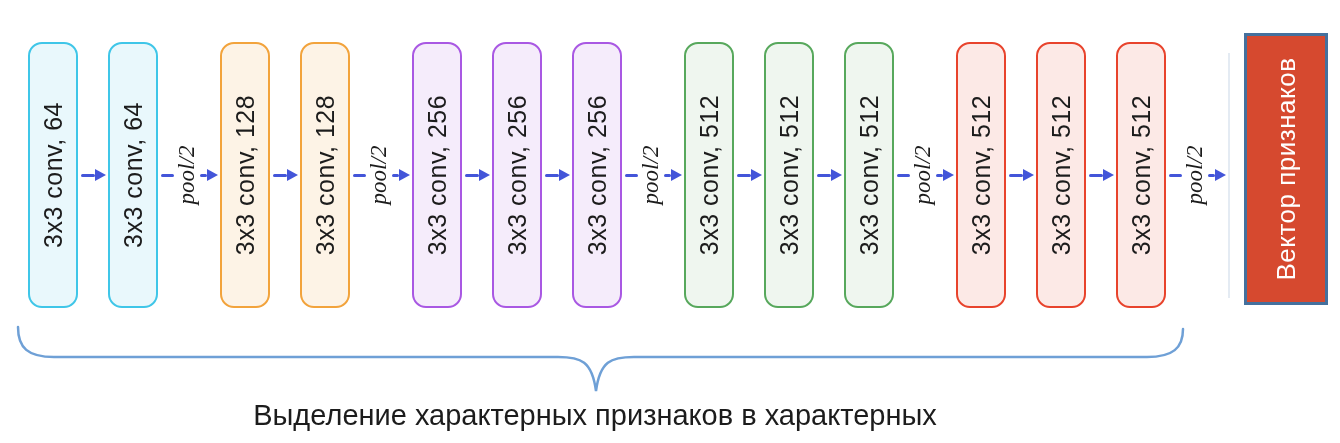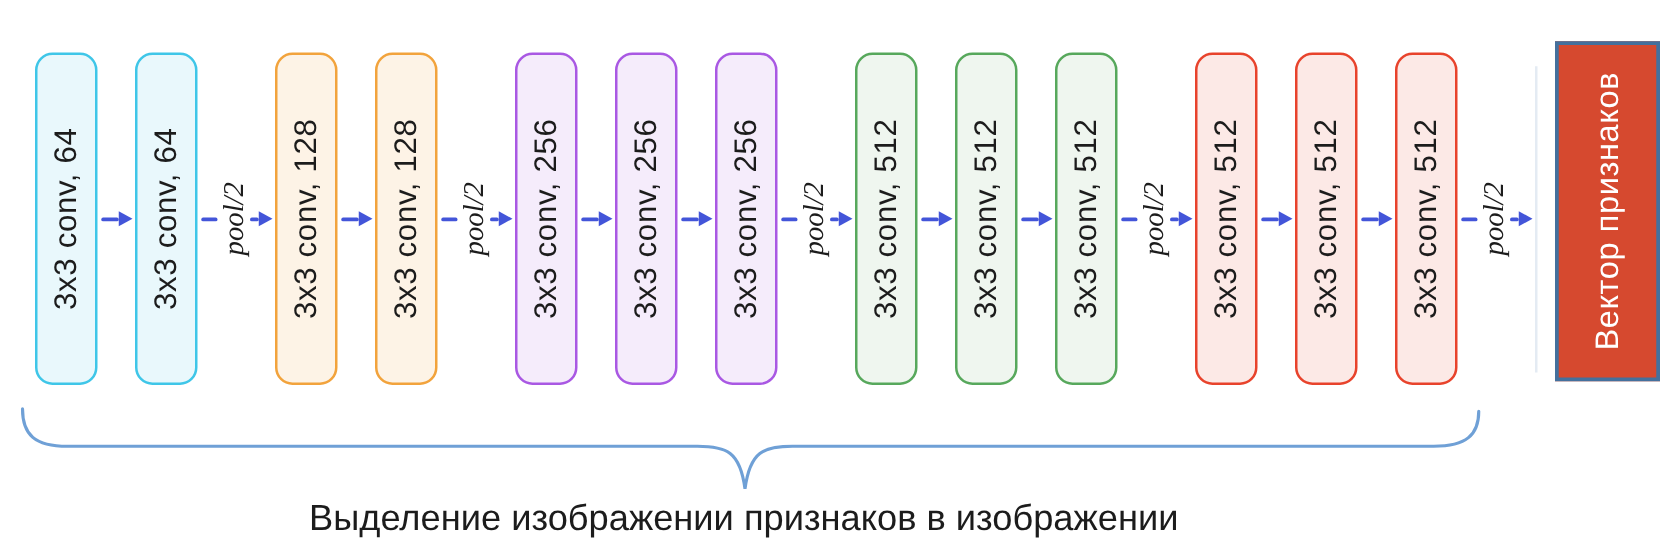--- a/index.html
+++ b/index.html
@@ -286,15 +286,15 @@
     <div class="output-block">
       <span class="vlabel">Вектор признаков</span>
     </div>
 
   </div>
 
   <svg class="brace" viewBox="0 0 1340 443" xmlns="http://www.w3.org/2000/svg">
     <path d="M 18 327 C 18 348, 28 357, 54 357 L 558 357 C 581 357, 592 361, 596 391 C 600 361, 611 357, 634 357 L 1147 357 C 1173 357, 1183 348, 1183 329"></path>
   </svg>
 
-  <div class="caption">Выделение изображении признаков в изображении</div>
+  <div class="caption">Выделение характерных признаков в характерных</div>
 
 </div>
 
 </body></html>

